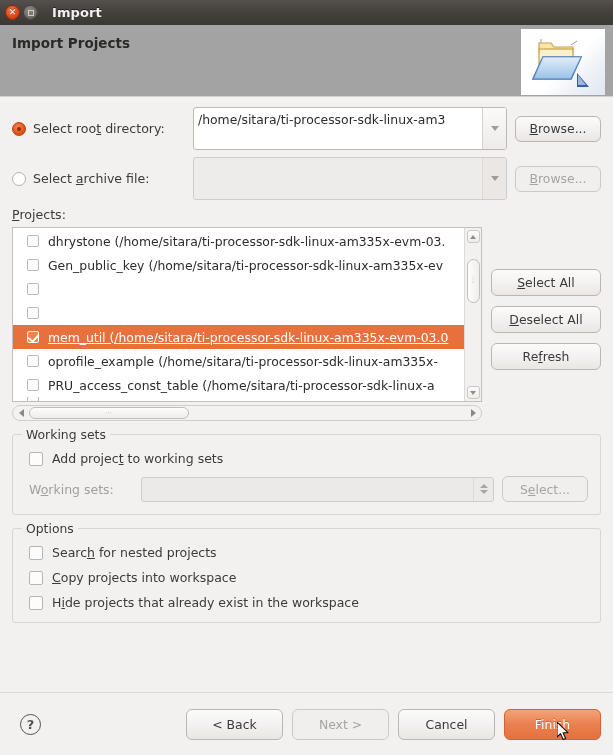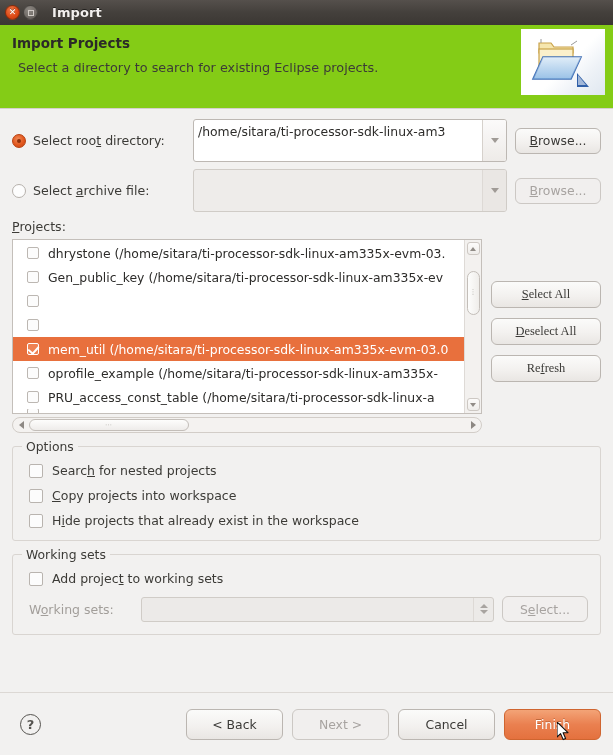--- a/index.html
+++ b/index.html
@@ -48,22 +48,22 @@
     margin-left: 11px;
     color: #f2efed;
     font-size: 13px;
     font-weight: bold;
     letter-spacing: .1px;
     text-shadow: 0 -1px 0 rgba(0,0,0,.55);
   }
 
   
   .header {
-    height: 84px;
-    background: #84cc16;
+    height: 72px;
+    background: #a3a3a3;
     border-bottom: 1px solid #d5d0cb;
     position: relative;
     padding: 10px 14px 0 12px;
   }
   .header h1 {
     margin: 0 0 9px 0;
     font-size: 13.5px;
     font-weight: bold;
     color: #2b2a28;
   }
@@ -175,21 +175,21 @@
   }
   .list-rows { flex: 1; min-width: 0; overflow: hidden; padding-top: 1px; }
   .lrow {
     height: 24px;
     display: flex; align-items: center;
     padding-left: 14px;
     white-space: nowrap;
     font-size: 12.4px;
     color: #2d2c2a;
   }
-  .lrow.sel { background: #e8703d; color: #ffffff; }
+  .lrow.sel { background: #e8703d; color: #ffffff; text-decoration: underline; }
   .lrow.clipped { height: 10px; overflow: hidden; }
   .cbx {
     width: 12px; height: 12px; flex: none;
     border: 1px solid #bcb7b2;
     border-radius: 2px;
     background: #fcfcfc;
     margin-right: 9px;
     position: relative;
   }
   .lrow.sel .cbx { border-color: #ffffff; background: #ef8253; }
@@ -244,21 +244,21 @@
   .hsb-thumb {
     position: absolute; left: 0; top: 0;
     width: 160px; height: 12px;
     border: 1px solid #c3beb9; border-radius: 6px;
     background: linear-gradient(to bottom,#fdfdfc,#eeecea);
     display: flex; align-items: center; justify-content: center;
   }
   .grip-h { font-size: 7px; color: #b0aba6; letter-spacing: 1px; }
 
   .side-btns { width: 110px; flex: none; margin-left: 9px; }
-  .side-btns .btn { margin: 0 9px 10px 0; width: 100%; height: 27px; font-family: Liberation Serif, serif; }
+  .side-btns .btn { margin: 0 9px 10px 0; width: 100%; height: 27px; }
 
   
   .group {
     border: 1px solid #d9d5d1;
     border-radius: 3px;
     margin-top: 13px;
     padding: 10px 12px 10px 12px;
     position: relative;
   }
   .group > .legend {
@@ -330,21 +330,20 @@
       <span class="glyph">✕</span>
     </div>
   <div class="winbtn max">
       <span class="sq"></span>
     </div>
   <div class="title-text">Import</div>
 </div>
 
 <div class="header">
   <h1>Import Projects</h1>
-  <p>Select a directory to search for existing Eclipse projects.</p>
   <div class="header-icon">
     <svg width="84" height="66" viewBox="0 0 84 66">
       <path d="M18 18 L18 14 L30 14 L33 18 L52 18 L52 24 L18 24 Z" fill="#f6e6ae" stroke="#c9a24a" stroke-width="1.2"></path>
       <rect x="18" y="20" width="34" height="22" fill="#fbf0cb" stroke="#c9a24a" stroke-width="1.2"></rect>
       <path d="M20 14 L20 10" stroke="#9a9a9a" stroke-width="1"></path>
       <path d="M50 16 L56 12" stroke="#9a9a9a" stroke-width="1"></path>
       <path d="M22 28 L60 28 L50 50 L12 50 Z" fill="#bcd8f0" stroke="#3f6fb5" stroke-width="1.6"></path>
       <path d="M22 28 L60 28 L50 50 L12 50 Z" fill="url(#g1)" opacity="0.55"></path>
       <defs>
         <linearGradient id="g1" x1="0" y1="0" x2="0" y2="1">
@@ -451,53 +450,53 @@
     </div>
 
     <div class="side-btns">
       <button class="btn"><u>S</u><span>elect All</span></button>
       <button class="btn"><u>D</u><span>eselect All</span></button>
       <button class="btn"><span>Re</span><u>f</u><span>resh</span></button>
     </div>
   </div>
 
   <div class="group">
-    <span class="legend">Options</span>
-    <div class="chk-row">
-      <span class="chk"></span>
-      <span><span>Searc</span><u>h</u><span> for nested projects</span></span>
-    </div>
-    <div class="chk-row">
-      <span class="chk"></span>
-      <span><u>C</u><span>opy projects into workspace</span></span>
-    </div>
-    <div class="chk-row">
-      <span class="chk"></span>
-      <span><span>H</span><u>i</u><span>de projects that already exist in the workspace</span></span>
-    </div>
-  </div>
-
-  <div class="group">
     <span class="legend">Working sets</span>
     <div class="chk-row">
       <span class="chk"></span>
       <span><span>Add projec</span><u>t</u><span> to working sets</span></span>
     </div>
     <div class="ws-row">
       <span class="ws-label"><span>W</span><u>o</u><span>rking sets:</span></span>
       <div class="spinner">
         <div class="val"></div>
         <div class="steps">
             <span class="tri-up-t"></span>
             <span class="tri-down-t"></span>
           </div>
       </div>
       <button class="btn disabled"><span>S</span><u>e</u><span>lect...</span></button>
     </div>
   </div>
+
+  <div class="group">
+    <span class="legend">Options</span>
+    <div class="chk-row">
+      <span class="chk"></span>
+      <span><span>Searc</span><u>h</u><span> for nested projects</span></span>
+    </div>
+    <div class="chk-row">
+      <span class="chk"></span>
+      <span><u>C</u><span>opy projects into workspace</span></span>
+    </div>
+    <div class="chk-row">
+      <span class="chk"></span>
+      <span><span>H</span><u>i</u><span>de projects that already exist in the workspace</span></span>
+    </div>
+  </div>
 </div>
 
 <div class="footer-sep"></div>
 <div class="footer">
   <div class="help-icon">?</div>
   <div class="footer-spacer"></div>
   <button class="btn">&lt; Back</button>
   <button class="btn disabled">Next &gt;</button>
   <button class="btn">Cancel</button>
   <button class="btn primary">Finish</button>

